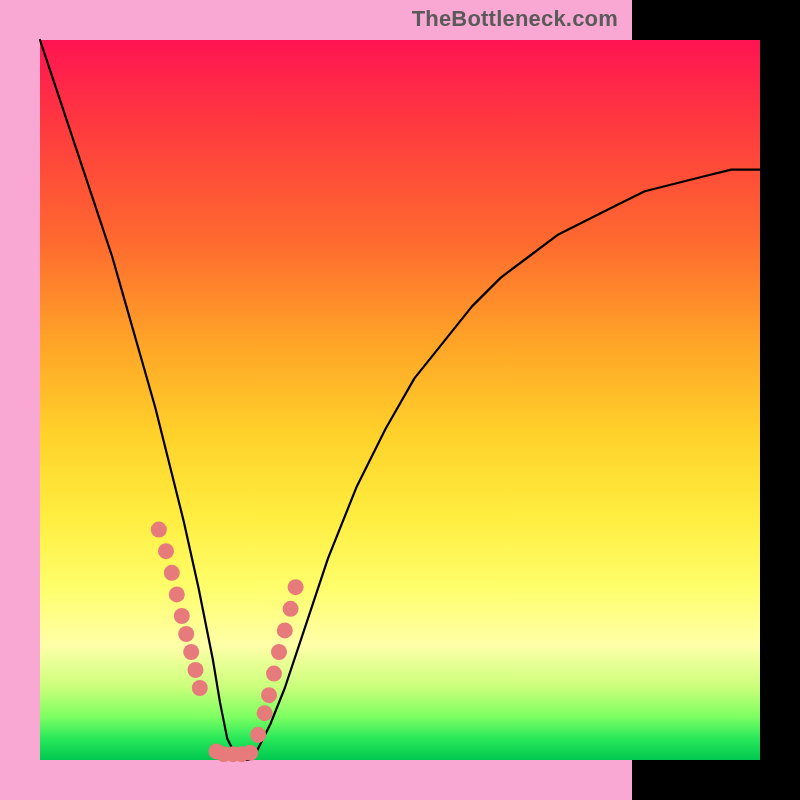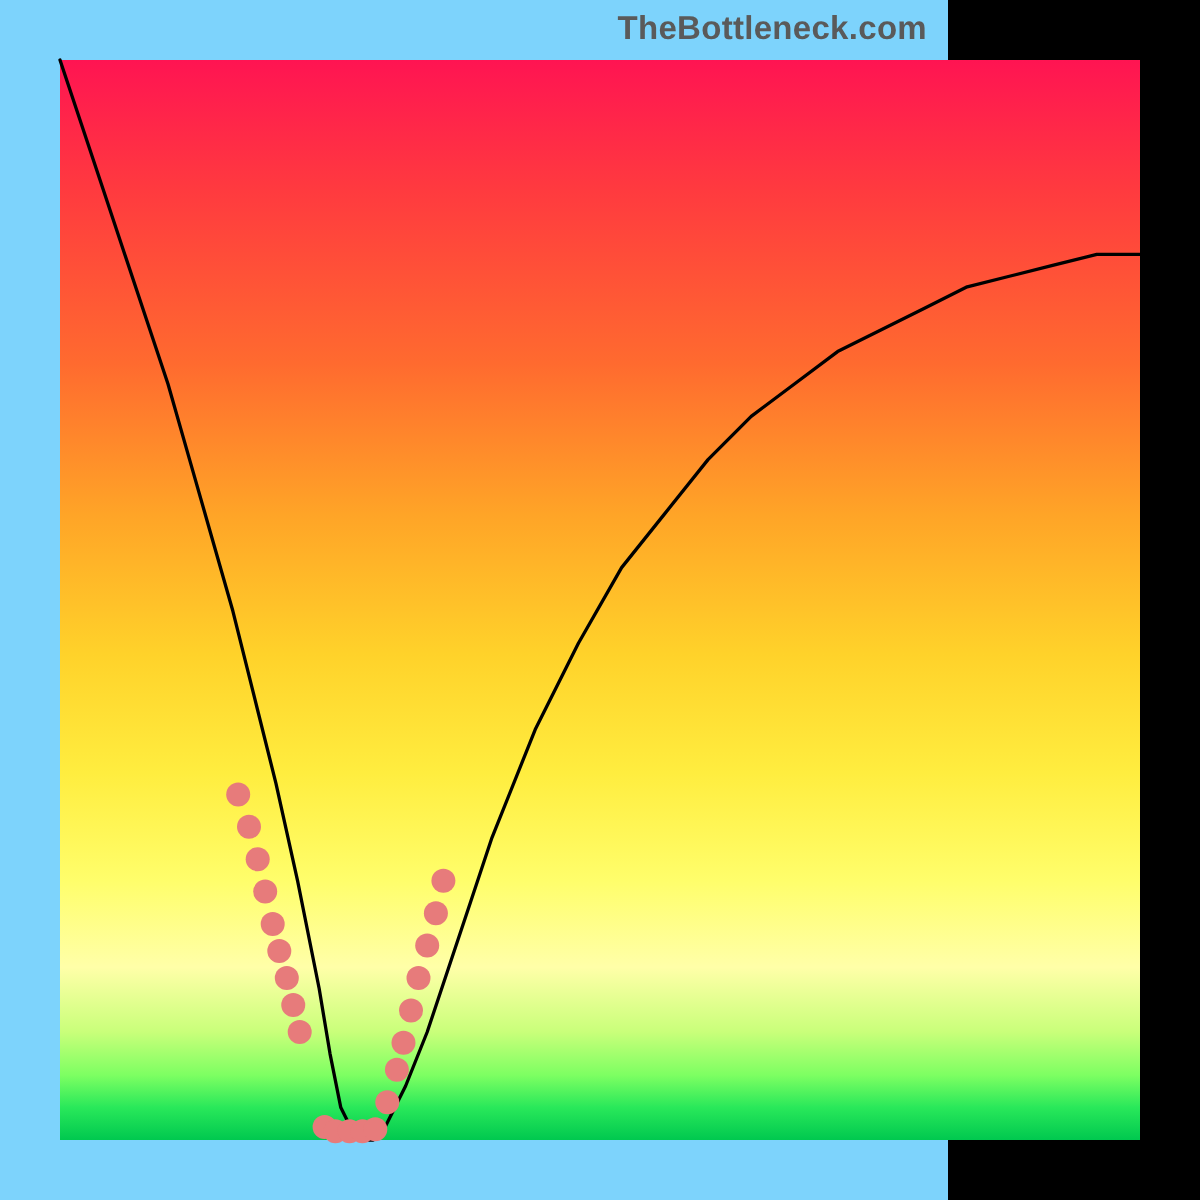--- a/index.html
+++ b/index.html
@@ -8,21 +8,21 @@
     width: 800px;
     height: 800px;
     overflow: hidden;
     background: #000;
     font-family: Arial, Helvetica, sans-serif;
   }
   .stage {
     position: relative;
     width: 632px;
     height: 800px;
-    background: #7dd3fc;
+    background: #f9a8d4;
   }
   .plot-area {
     position: absolute;
     left: 40px;
     top: 40px;
     width: 720px;
     height: 720px;
     background: linear-gradient(to bottom,
       #ff1452 0%,
       #ff3a3f 12%,

